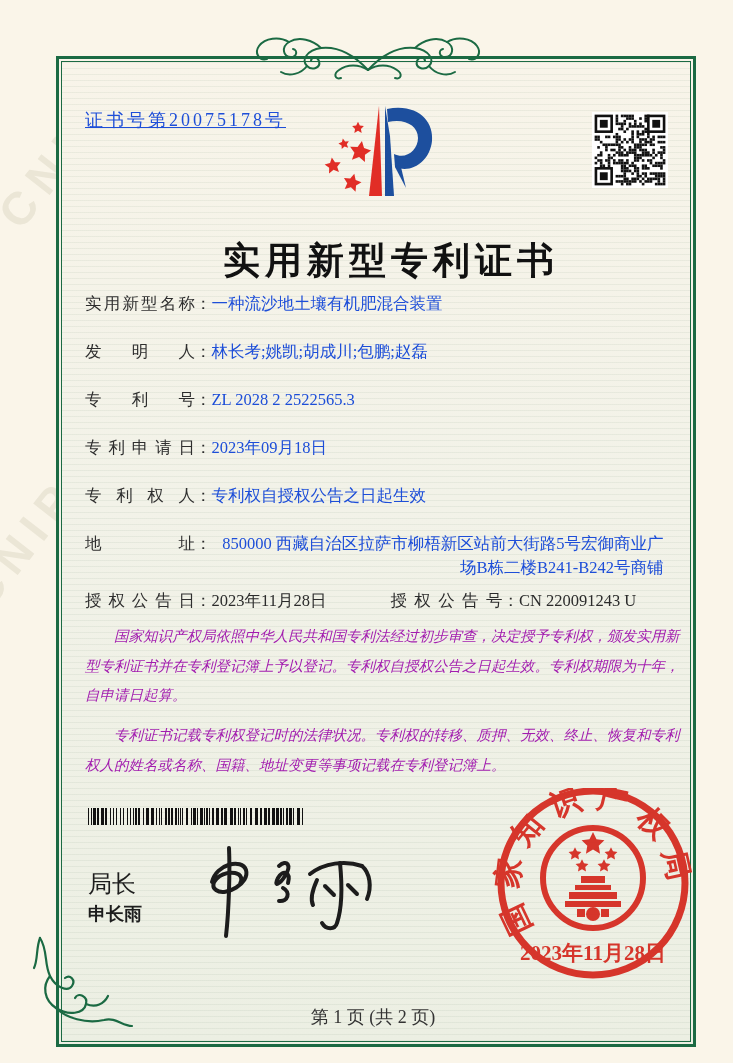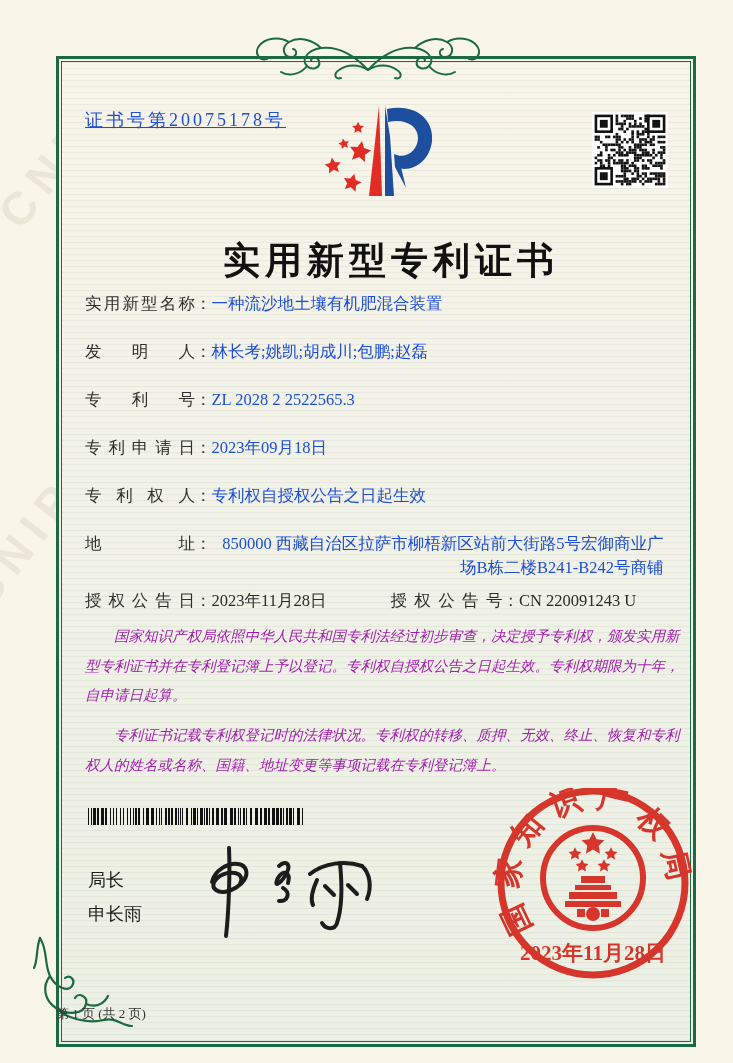--- a/index.html
+++ b/index.html
@@ -53,25 +53,25 @@
   .grant-row .g2{margin-left:64px;display:flex;}
   .grant-row .glabel2{display:inline-block;width:112px;flex:0 0 112px;text-align:justify;text-align-last:justify;}
   
   .paras{position:absolute;left:85px;top:622px;width:596px;}
   .paras p{
     margin:0 0 10px 0;text-indent:2em;font-size:14.5px;line-height:2.05;
     font-style:italic;color:#a21caf;
   }
   
   .barcode{position:absolute;left:88px;top:808px;}
-  .sig-title{position:absolute;left:88px;top:868px;font-family:"Liberation Sans",sans-serif;font-size:18px;color:#1d1d1d;}
-  .sig-name{position:absolute;left:88px;top:902px;font-family:"Liberation Sans",sans-serif;font-size:18px;color:#1d1d1d;}
+  .sig-title{position:absolute;left:88px;top:868px;font-family:"Liberation Sans",sans-serif;font-size:24px;color:#1d1d1d;}
+  .sig-name{position:absolute;left:88px;top:902px;font-family:"Liberation Sans",sans-serif;font-size:18px;color:#1d1d1d;font-weight:bold;}
   .signature{position:absolute;left:182px;top:838px;}
   .seal{position:absolute;left:490px;top:788px;}
-  .footer{position:absolute;left:56px;top:1005px;width:634px;font-size:13px;color:#333;}
+  .footer{position:absolute;left:56px;top:1005px;width:634px;text-align:center;font-size:18px;color:#333;}
   .orn-top{position:absolute;left:243px;top:30px;}
   .orn-corner{position:absolute;left:28px;top:934px;}
 </style>
 </head>
 <body>
 
 <div class="page">
 
   <div class="wm light" style="left:-28px;top:120px;">CNIPA</div>
   <div class="wm" style="left:236px;top:160px;">CNIPA</div>

